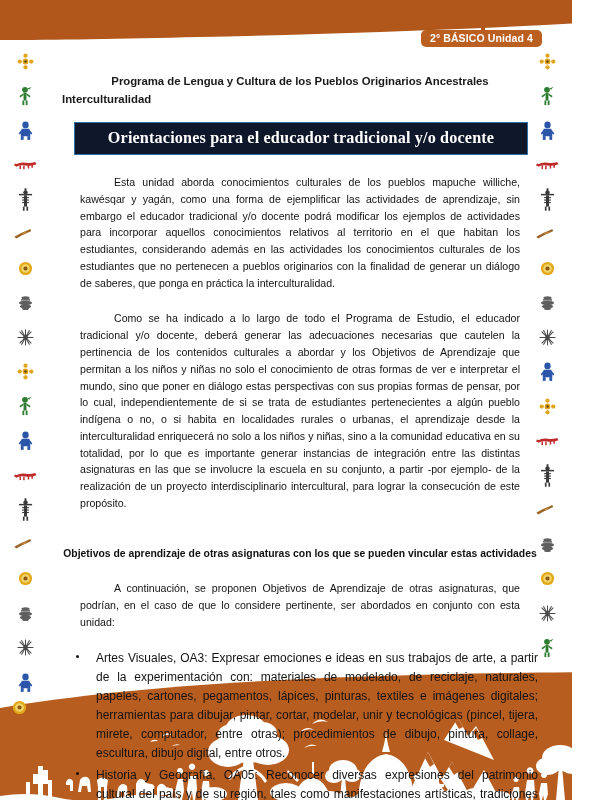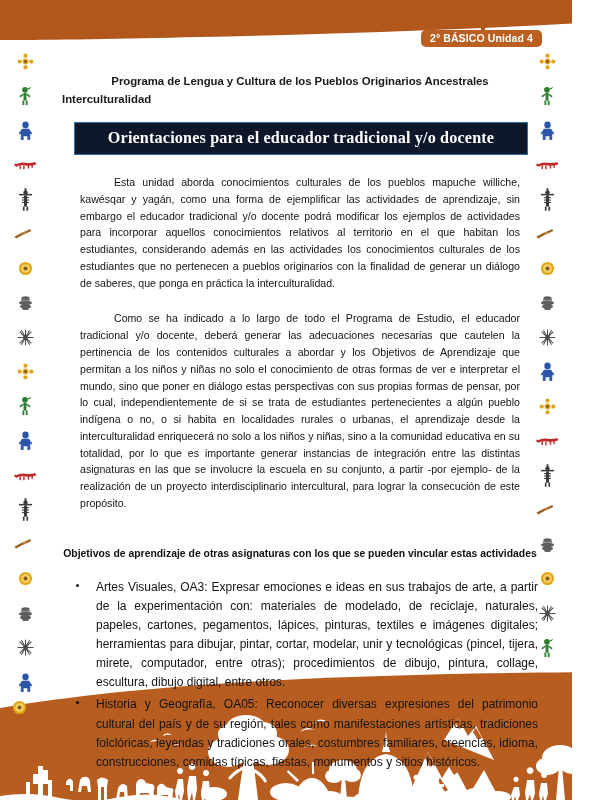--- a/index.html
+++ b/index.html
@@ -719,20 +719,21 @@
     <div class="banner">
       <span class="banner-text">Orientaciones para el educador tradicional y/o docente</span>
     </div>
 
     <p class="body-text para indent">Esta unidad aborda conocimientos culturales de los pueblos mapuche williche, kawésqar y yagán, como una forma de ejemplificar las actividades de aprendizaje, sin embargo el educador tradicional y/o docente podrá modificar los ejemplos de actividades para incorporar aquellos conocimientos relativos al territorio en el que habitan los estudiantes, considerando además en las actividades los conocimientos culturales de los estudiantes que no pertenecen a pueblos originarios con la finalidad de generar un diálogo de saberes, que ponga en práctica la interculturalidad.</p>
 
     <p class="body-text para indent">Como se ha indicado a lo largo de todo el Programa de Estudio, el educador tradicional y/o docente, deberá generar las adecuaciones necesarias que cautelen la pertinencia de los contenidos culturales a abordar y los Objetivos de Aprendizaje que permitan a los niños y niñas no solo el conocimiento de otras formas de ver e interpretar el mundo, sino que poner en diálogo estas perspectivas con sus propias formas de pensar, por lo cual, independientemente de si se trata de estudiantes pertenecientes a algún pueblo indígena o no, o si habita en localidades rurales o urbanas, el aprendizaje desde la interculturalidad enriquecerá no solo a los niños y niñas, sino a la comunidad educativa en su totalidad, por lo que es importante generar instancias de integración entre las distintas asignaturas en las que se involucre la escuela en su conjunto, a partir -por ejemplo- de la realización de un proyecto interdisciplinario intercultural, para lograr la consecución de este propósito.</p>
 
     <div class="section-head">Objetivos de aprendizaje de otras asignaturas con los que se pueden vincular estas actividades</div>
 
+    <p class="body-text para indent">A continuación, se proponen Objetivos de Aprendizaje de otras asignaturas, que podrían, en el caso de que lo considere pertinente, ser abordados en conjunto con esta unidad:</p>
 
     <ul class="bullet-list">
       <li class="bullet-item">
         <span class="bullet-dot"></span>
         <span>Artes Visuales, OA3: Expresar emociones e ideas en sus trabajos de arte, a partir de la experimentación con: materiales de modelado, de reciclaje, naturales, papeles, cartones, pegamentos, lápices, pinturas, textiles e imágenes digitales; herramientas para dibujar, pintar, cortar, modelar, unir y tecnológicas (pincel, tijera, mirete, computador, entre otras); procedimientos de dibujo, pintura, collage, escultura, dibujo digital, entre otros.</span>
       </li>
       <li class="bullet-item">
         <span class="bullet-dot"></span>
         <span>Historia y Geografía, OA05: Reconocer diversas expresiones del patrimonio cultural del país y de su región, tales como manifestaciones artísticas, tradiciones folclóricas, leyendas y tradiciones orales, costumbres familiares, creencias, idioma, construcciones, comidas típicas, fiestas, monumentos y sitios históricos.</span>
       </li>

